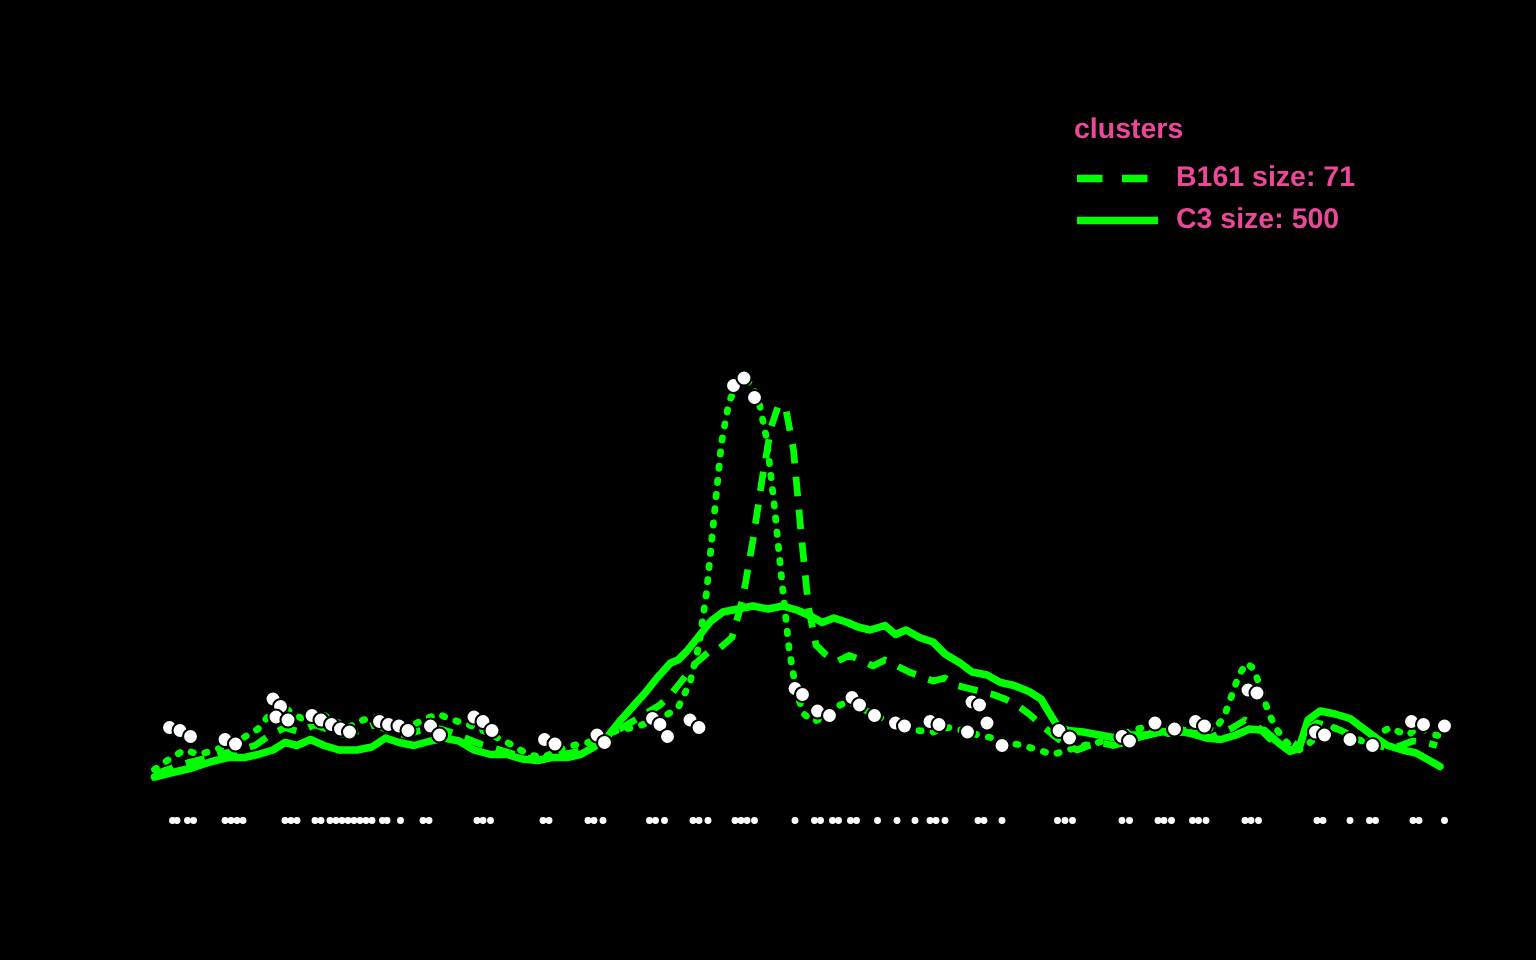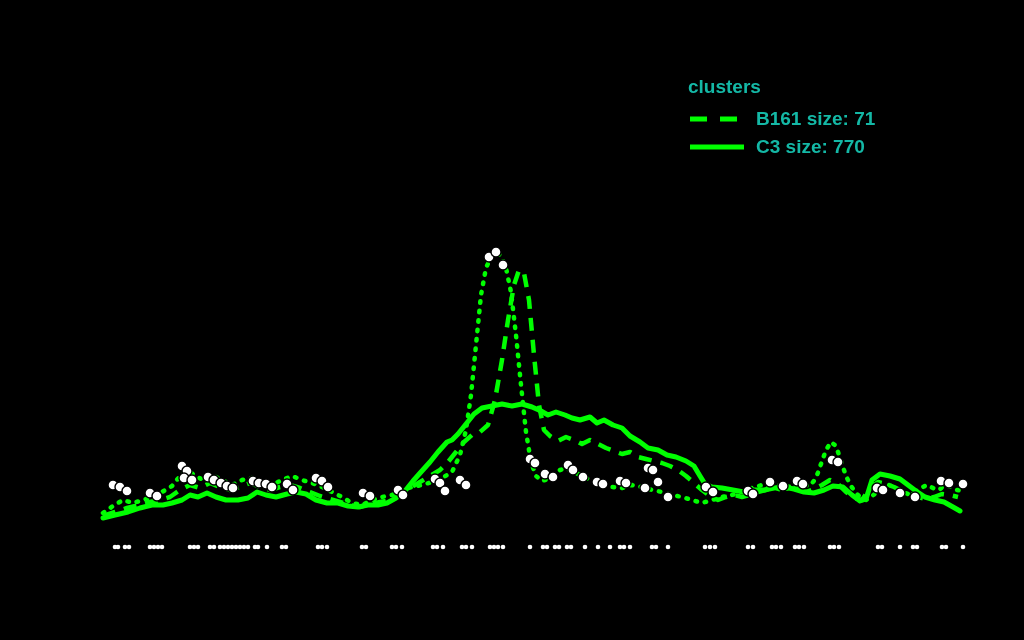--- a/index.html
+++ b/index.html
@@ -16,23 +16,23 @@
     width: 1024px;
     height: 640px;
     background: #000000;
   }
   .chart-svg {
     position: absolute;
     inset: 0;
   }
   .legend {
     position: absolute;
-    left: 688px;
+    left: 716px;
     top: 76px;
-    color: #14b8a6;
+    color: #ec4899;
   }
   .legend-title {
     font-size: 19px;
     font-weight: bold;
     margin-bottom: 7px;
     letter-spacing: 0px;
   }
   .legend-row {
     display: flex;
     align-items: center;
@@ -219,17 +219,17 @@
       <svg class="legend-key" viewBox="0 0 58 10">
         <line x1="2" y1="5" x2="56" y2="5" stroke="#00ff00" stroke-width="5" stroke-linecap="butt" stroke-dasharray="17 13"></line>
       </svg>
       <span class="legend-label">B161 size: 71</span>
     </div>
 
     <div class="legend-row">
       <svg class="legend-key" viewBox="0 0 58 10">
         <line x1="2" y1="5" x2="56" y2="5" stroke="#00ff00" stroke-width="5" stroke-linecap="butt"></line>
       </svg>
-      <span class="legend-label">C3 size: 770</span>
+      <span class="legend-label">C3 size: 500</span>
     </div>
   </div>
 
 </div>
 
 </body></html>

